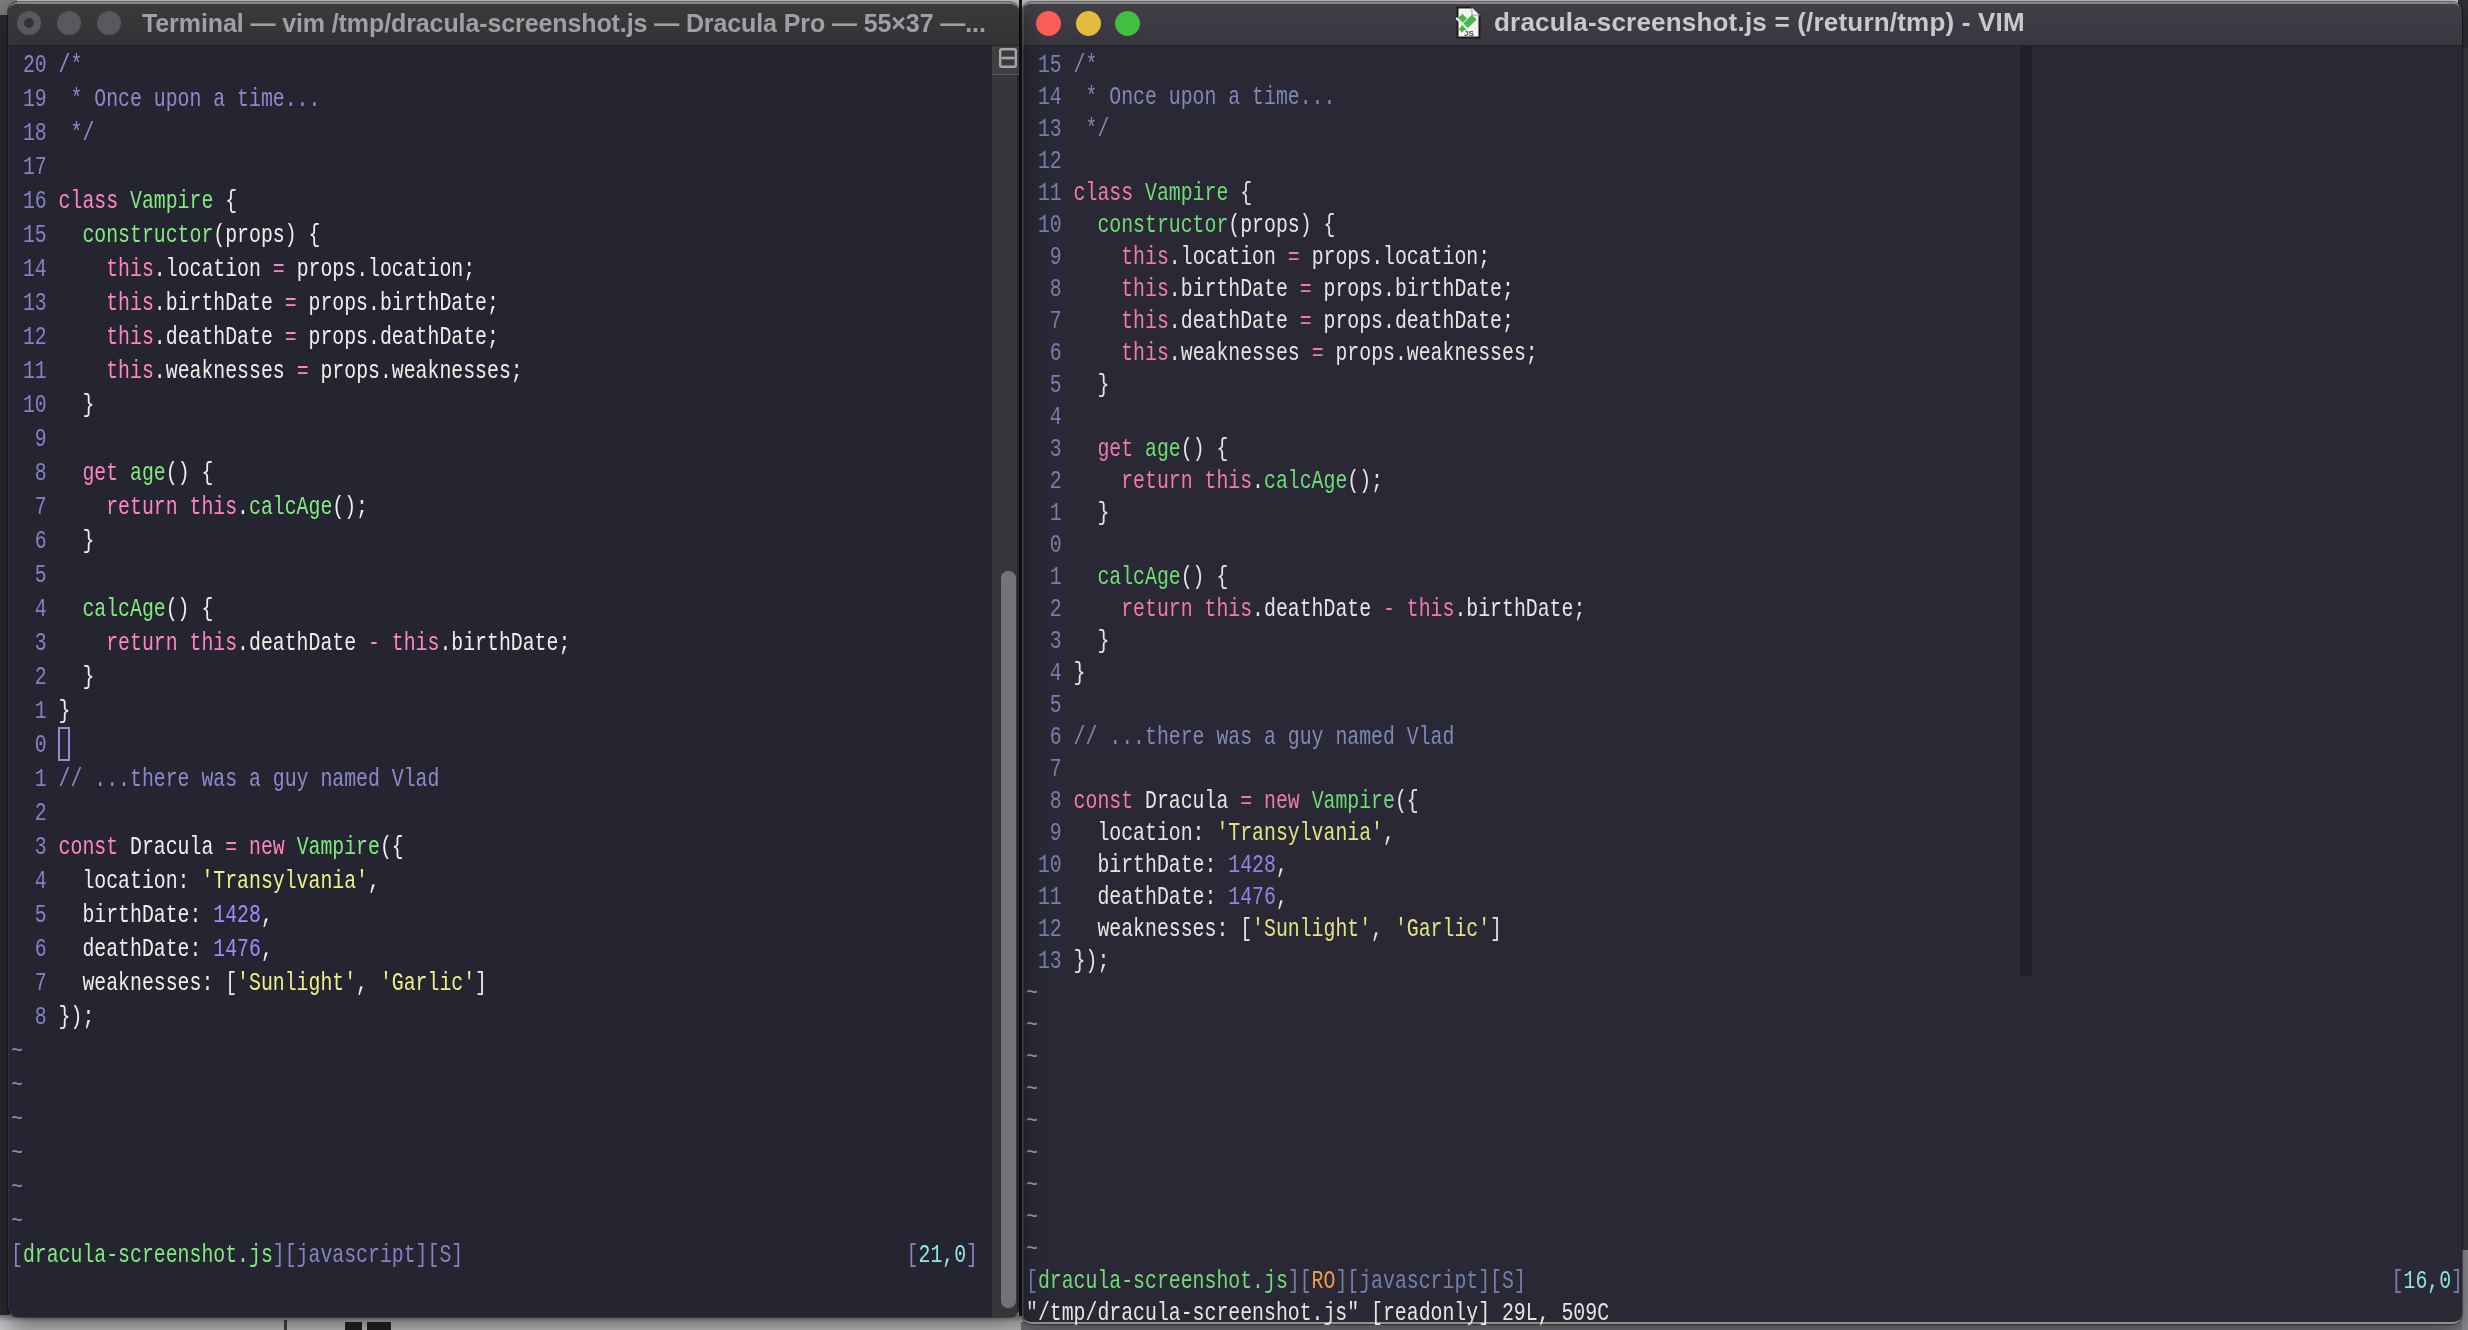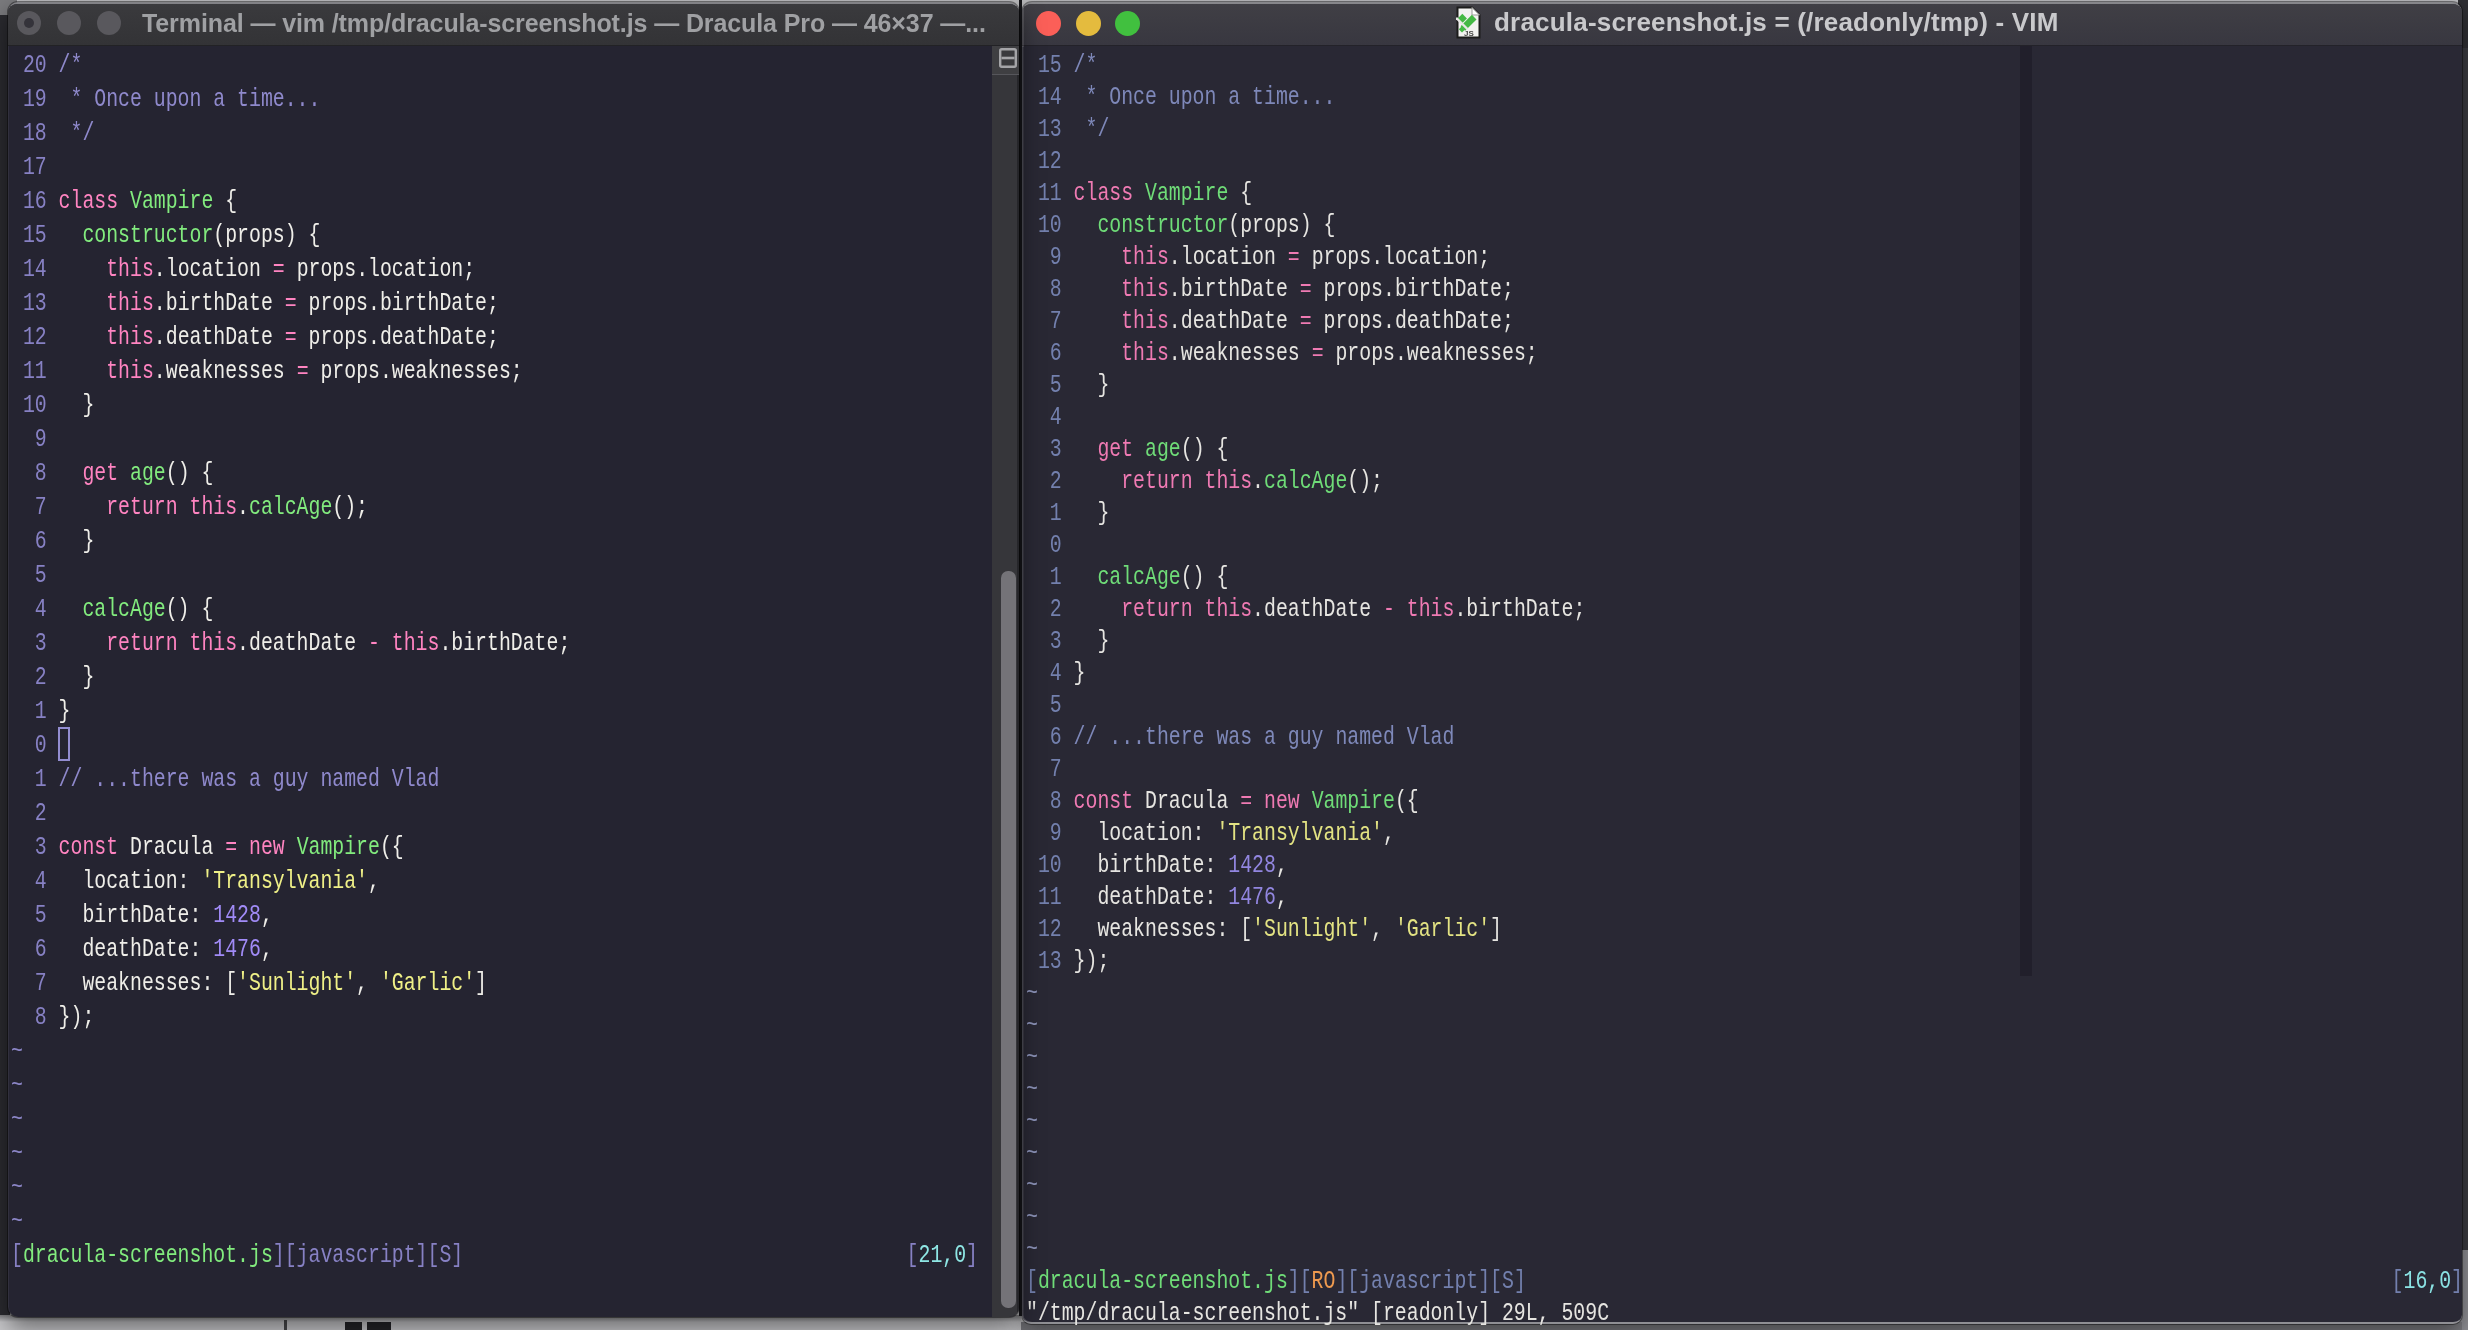--- a/index.html
+++ b/index.html
@@ -39,21 +39,21 @@
 <path d="M1.5 1.5 h14.5 l7.5 7.5 v22.5 h-22 z" fill="#f2f2f0" stroke="#1c1c1c" stroke-width="2"></path>
 <path d="M16 1.5 l7.5 7.5 h-7.5 z" fill="#ffffff" stroke="#9a9a98" stroke-width="1"></path>
 <g transform="rotate(-45 12 17)">
 <rect x="4.5" y="14" width="16" height="6.5" fill="#44b944"></rect>
 <rect x="8" y="6.5" width="6.5" height="6.5" fill="#44b944"></rect>
 <rect x="1" y="15" width="4" height="4.5" fill="#44b944"></rect>
 <rect x="6.2" y="5" width="2.2" height="16" fill="#e8e8e6"></rect>
 </g>
 <text x="13" y="30" font-size="8" font-weight="bold" fill="#4a4a48" text-anchor="middle" font-family="Liberation Sans">JS</text>
 </svg>
-<div style="position:absolute;left:1494px;top:9px;font-size:26px;line-height:27px;letter-spacing:0.2px;font-weight:bold;color:#c9c9cc">dracula-screenshot.js = (/readonly/tmp) - VIM</div>
+<div style="position:absolute;left:1494px;top:9px;font-size:26px;line-height:27px;letter-spacing:0.2px;font-weight:bold;color:#c9c9cc">dracula-screenshot.js = (/return/tmp) - VIM</div>
 <div style="position:absolute;left:2020px;top:46px;width:12px;height:930px;background:#211f2b"></div>
 <div class="mono lnR" style="left:1026.0px;top:48.5px"><span style="color:#7380AE"> 15 </span><span style="color:#7E88B9">/*</span></div>
 <div class="mono lnR" style="left:1026.0px;top:80.5px"><span style="color:#7380AE"> 14 </span><span style="color:#7E88B9"> * Once upon a time...</span></div>
 <div class="mono lnR" style="left:1026.0px;top:112.5px"><span style="color:#7380AE"> 13 </span><span style="color:#7E88B9"> */</span></div>
 <div class="mono lnR" style="left:1026.0px;top:144.5px"><span style="color:#7380AE"> 12 </span></div>
 <div class="mono lnR" style="left:1026.0px;top:176.5px"><span style="color:#7380AE"> 11 </span><span style="color:#EF7AB3">class</span><span style="color:#E6E5E1"> </span><span style="color:#6FDC78">Vampire</span><span style="color:#E6E5E1"> {</span></div>
 <div class="mono lnR" style="left:1026.0px;top:208.5px"><span style="color:#7380AE"> 10 </span><span style="color:#E6E5E1">  </span><span style="color:#6FDC78">constructor</span><span style="color:#E6E5E1">(props) {</span></div>
 <div class="mono lnR" style="left:1026.0px;top:240.5px"><span style="color:#7380AE">  9 </span><span style="color:#E6E5E1">    </span><span style="color:#EF7AB3">this</span><span style="color:#E6E5E1">.location </span><span style="color:#EF7AB3">=</span><span style="color:#E6E5E1"> props.location;</span></div>
 <div class="mono lnR" style="left:1026.0px;top:272.5px"><span style="color:#7380AE">  8 </span><span style="color:#E6E5E1">    </span><span style="color:#EF7AB3">this</span><span style="color:#E6E5E1">.birthDate </span><span style="color:#EF7AB3">=</span><span style="color:#E6E5E1"> props.birthDate;</span></div>
 <div class="mono lnR" style="left:1026.0px;top:304.5px"><span style="color:#7380AE">  7 </span><span style="color:#E6E5E1">    </span><span style="color:#EF7AB3">this</span><span style="color:#E6E5E1">.deathDate </span><span style="color:#EF7AB3">=</span><span style="color:#E6E5E1"> props.deathDate;</span></div>
@@ -97,21 +97,21 @@
  <div style="position:absolute;left:0;top:0;width:100%;height:42px;
    background:linear-gradient(#3a3a3d,#333336);border-bottom:1px solid #222225"></div>
  <div style="position:absolute;right:0;top:42px;width:27.5px;height:1273px;background:#36363a"></div>
  <div style="position:absolute;right:0;top:42px;width:2.5px;height:1273px;background:#26262a"></div>
  <div style="position:absolute;right:0;top:42px;width:27.5px;height:29px;background:#3f3f42;border-bottom:1.5px solid #56565b"></div>
 </div>
 <div style="position:absolute;left:17px;top:11px;width:24px;height:24px;border-radius:50%;background:#59585d"></div>
 <div style="position:absolute;left:57px;top:11px;width:24px;height:24px;border-radius:50%;background:#59585d"></div>
 <div style="position:absolute;left:97px;top:11px;width:24px;height:24px;border-radius:50%;background:#59585d"></div>
 <div style="position:absolute;left:24px;top:18px;width:10px;height:10px;border-radius:50%;background:#34333a"></div>
-<div style="position:absolute;left:142px;top:10px;font-size:25px;line-height:27px;letter-spacing:-0.1px;font-weight:bold;color:#9fa0a3;white-space:nowrap">Terminal — vim /tmp/dracula-screenshot.js — Dracula Pro — 46×37 —...</div>
+<div style="position:absolute;left:142px;top:10px;font-size:25px;line-height:27px;letter-spacing:-0.1px;font-weight:bold;color:#9fa0a3;white-space:nowrap">Terminal — vim /tmp/dracula-screenshot.js — Dracula Pro — 55×37 —...</div>
 <svg style="position:absolute;left:999px;top:48px" width="18" height="20" viewBox="0 0 18 20">
 <rect x="1.2" y="1.2" width="15.6" height="17.6" rx="1.5" fill="#3a3a3d" stroke="#a5a5a8" stroke-width="2.4"></rect>
 <rect x="2.5" y="8.7" width="13" height="2.6" fill="#a5a5a8"></rect>
 </svg>
 <div style="position:absolute;left:1001px;top:571px;width:14.5px;height:737px;border-radius:7px;background:#747378"></div>
 <div class="mono lnL" style="left:11.0px;top:47.5px"><span style="color:#8781C4"> 20 </span><span style="color:#8F89CC">/*</span></div>
 <div class="mono lnL" style="left:11.0px;top:81.5px"><span style="color:#8781C4"> 19 </span><span style="color:#8F89CC"> * Once upon a time...</span></div>
 <div class="mono lnL" style="left:11.0px;top:115.5px"><span style="color:#8781C4"> 18 </span><span style="color:#8F89CC"> */</span></div>
 <div class="mono lnL" style="left:11.0px;top:149.5px"><span style="color:#8781C4"> 17 </span></div>
 <div class="mono lnL" style="left:11.0px;top:183.5px"><span style="color:#8781C4"> 16 </span><span style="color:#FF84C1">class</span><span style="color:#EFEEE9"> </span><span style="color:#82EB7E">Vampire</span><span style="color:#EFEEE9"> {</span></div>

